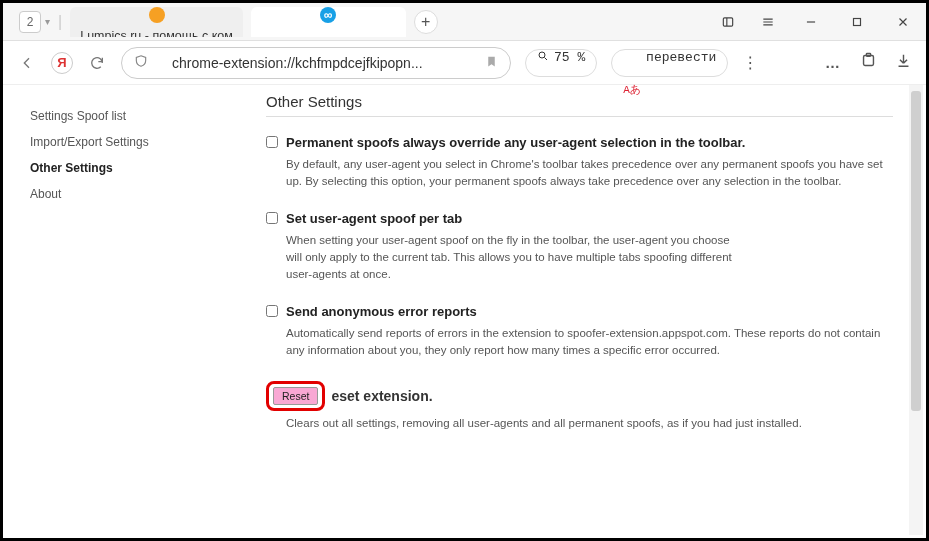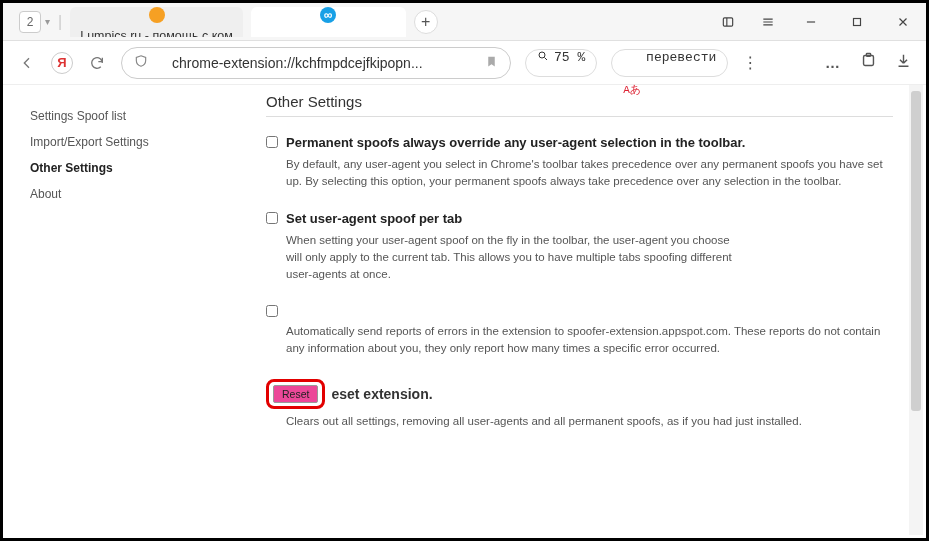--- a/index.html
+++ b/index.html
@@ -150,21 +150,21 @@
   .reset-row { display:flex; align-items:center; gap:6px; margin-top:20px;}
   .reset-highlight {
     border:3px solid #e20000;
     border-radius:8px;
     padding:3px 4px;
     display:inline-flex;
   }
   .reset-btn {
     font-size:10.5px;
     padding:2px 8px;
-    background:#ec4899;
+    background:#f9a8d4;
     border:1px solid #999;
     border-radius:2px;
     cursor:pointer;
     color:#222;
   }
   .reset-text { font-weight:700; font-size:14px;}
   .reset-desc { margin:6px 0 0 20px; color:#555; font-size:11.5px;}
 
   .scrollbar {
     position:absolute;
@@ -310,20 +310,21 @@
       <div class="row-title">
         <input type="checkbox" style="">
         <span class="label">Set user-agent spoof per tab</span>
       </div>
       <div class="desc narrow">When setting your user-agent spoof on the fly in the toolbar, the user-agent you choose will only apply to the current tab. This allows you to have multiple tabs spoofing different user-agents at once.</div>
     </div>
 
     <div class="setting">
       <div class="row-title">
         <input type="checkbox" style="">
+        <span class="label">Send anonymous error reports</span>
       </div>
       <div class="desc">Automatically send reports of errors in the extension to spoofer-extension.appspot.com. These reports do not contain any information about you, they only report how many times a specific error occurred.</div>
     </div>
 
 
     <div class="reset-row">
       <span class="reset-highlight">
         <button class="reset-btn">Reset</button>
       </span>
       <span class="reset-text">eset extension.</span>

